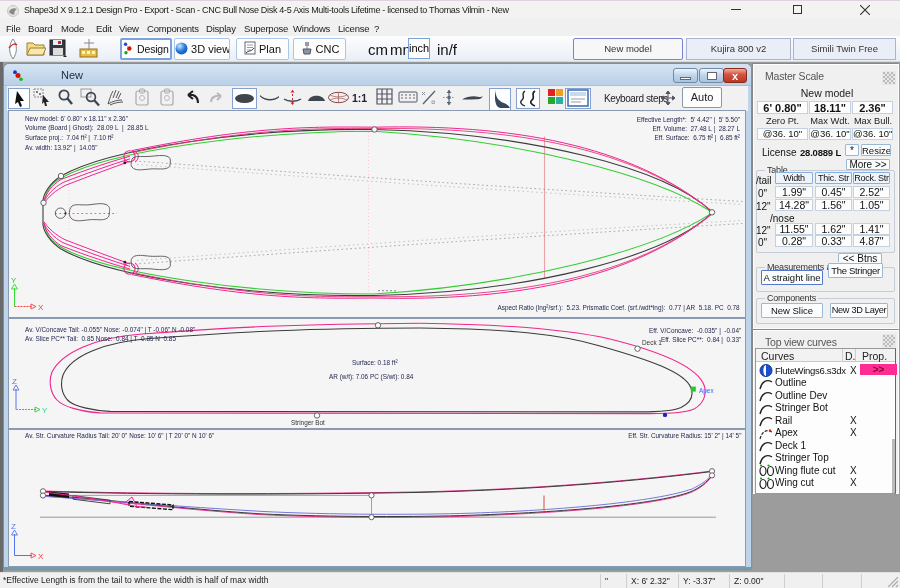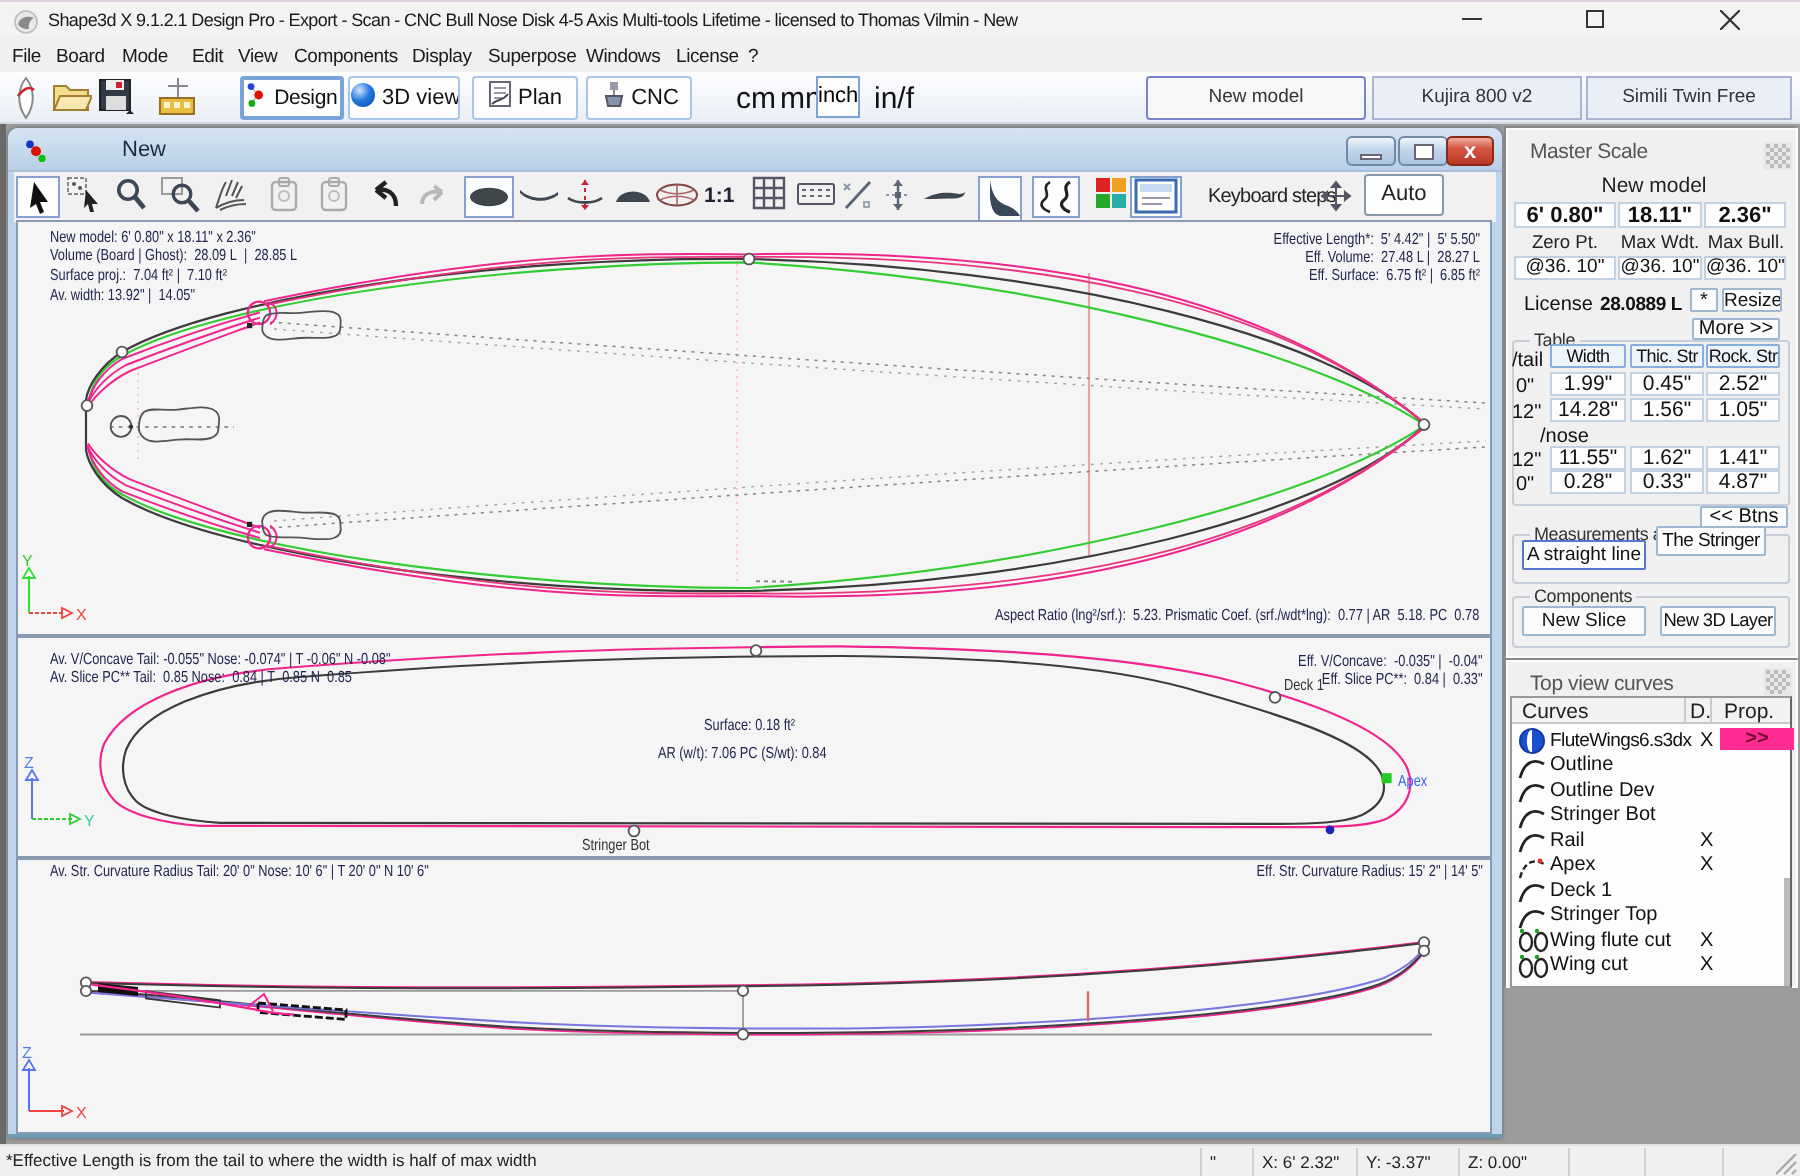--- a/index.html
+++ b/index.html
@@ -465,21 +465,21 @@
  <div class="vcell" style="left:99px;top:134.0px;width:37px;height:12px;">1.05"</div>
  <div class="abs" style="left:2px;top:148.0px;font-size:10px;color:#111;margin-left:14px;">/nose</div>
  <div class="abs" style="left:2px;top:160.0px;font-size:10px;color:#111;">12"</div>
  <div class="vcell" style="left:21px;top:158.0px;width:38px;height:12px;">11.55"</div>
  <div class="vcell" style="left:61px;top:158.0px;width:37px;height:12px;">1.62"</div>
  <div class="vcell" style="left:99px;top:158.0px;width:37px;height:12px;">1.41"</div>
  <div class="abs" style="left:4px;top:172.0px;font-size:10px;color:#111;">0"</div>
  <div class="vcell" style="left:21px;top:170.0px;width:38px;height:12px;">0.28"</div>
  <div class="vcell" style="left:61px;top:170.0px;width:37px;height:12px;">0.33"</div>
  <div class="vcell" style="left:99px;top:170.0px;width:37px;height:12px;">4.87"</div>
- <div class="msbtn" style="left:96px;top:188.0px;width:44px;height:11px;line-height:10px;">&lt;&lt; Btns</div>
+ <div class="msbtn" style="left:84px;top:188.0px;width:44px;height:11px;line-height:10px;">&lt;&lt; Btns</div>
  <div class="gbx" style="left:2px;top:202.0px;width:139px;height:25px;">
       <div class="lbl">Measurements along</div>
     </div>
  <div class="msbtn" style="left:7px;top:205.0px;width:62px;height:15px;line-height:13px;border:1px solid #5577cc;font-size:9.5px;">A straight line</div>
  <div class="msbtn" style="left:74px;top:198px;width:55px;height:15px;line-height:13px;font-size:9.5px;letter-spacing:-0.3px;">The Stringer</div>
  <div class="gbx" style="left:2px;top:233.0px;width:139px;height:26px;">
       <div class="lbl">Components</div>
     </div>
  <div class="msbtn" style="left:7px;top:238.0px;width:62px;height:15px;line-height:13px;font-size:9.5px;">New Slice</div>
  <div class="msbtn" style="left:76px;top:238.0px;width:58px;height:15px;line-height:13px;font-size:9.2px;letter-spacing:-0.3px;">New 3D Layer</div>

